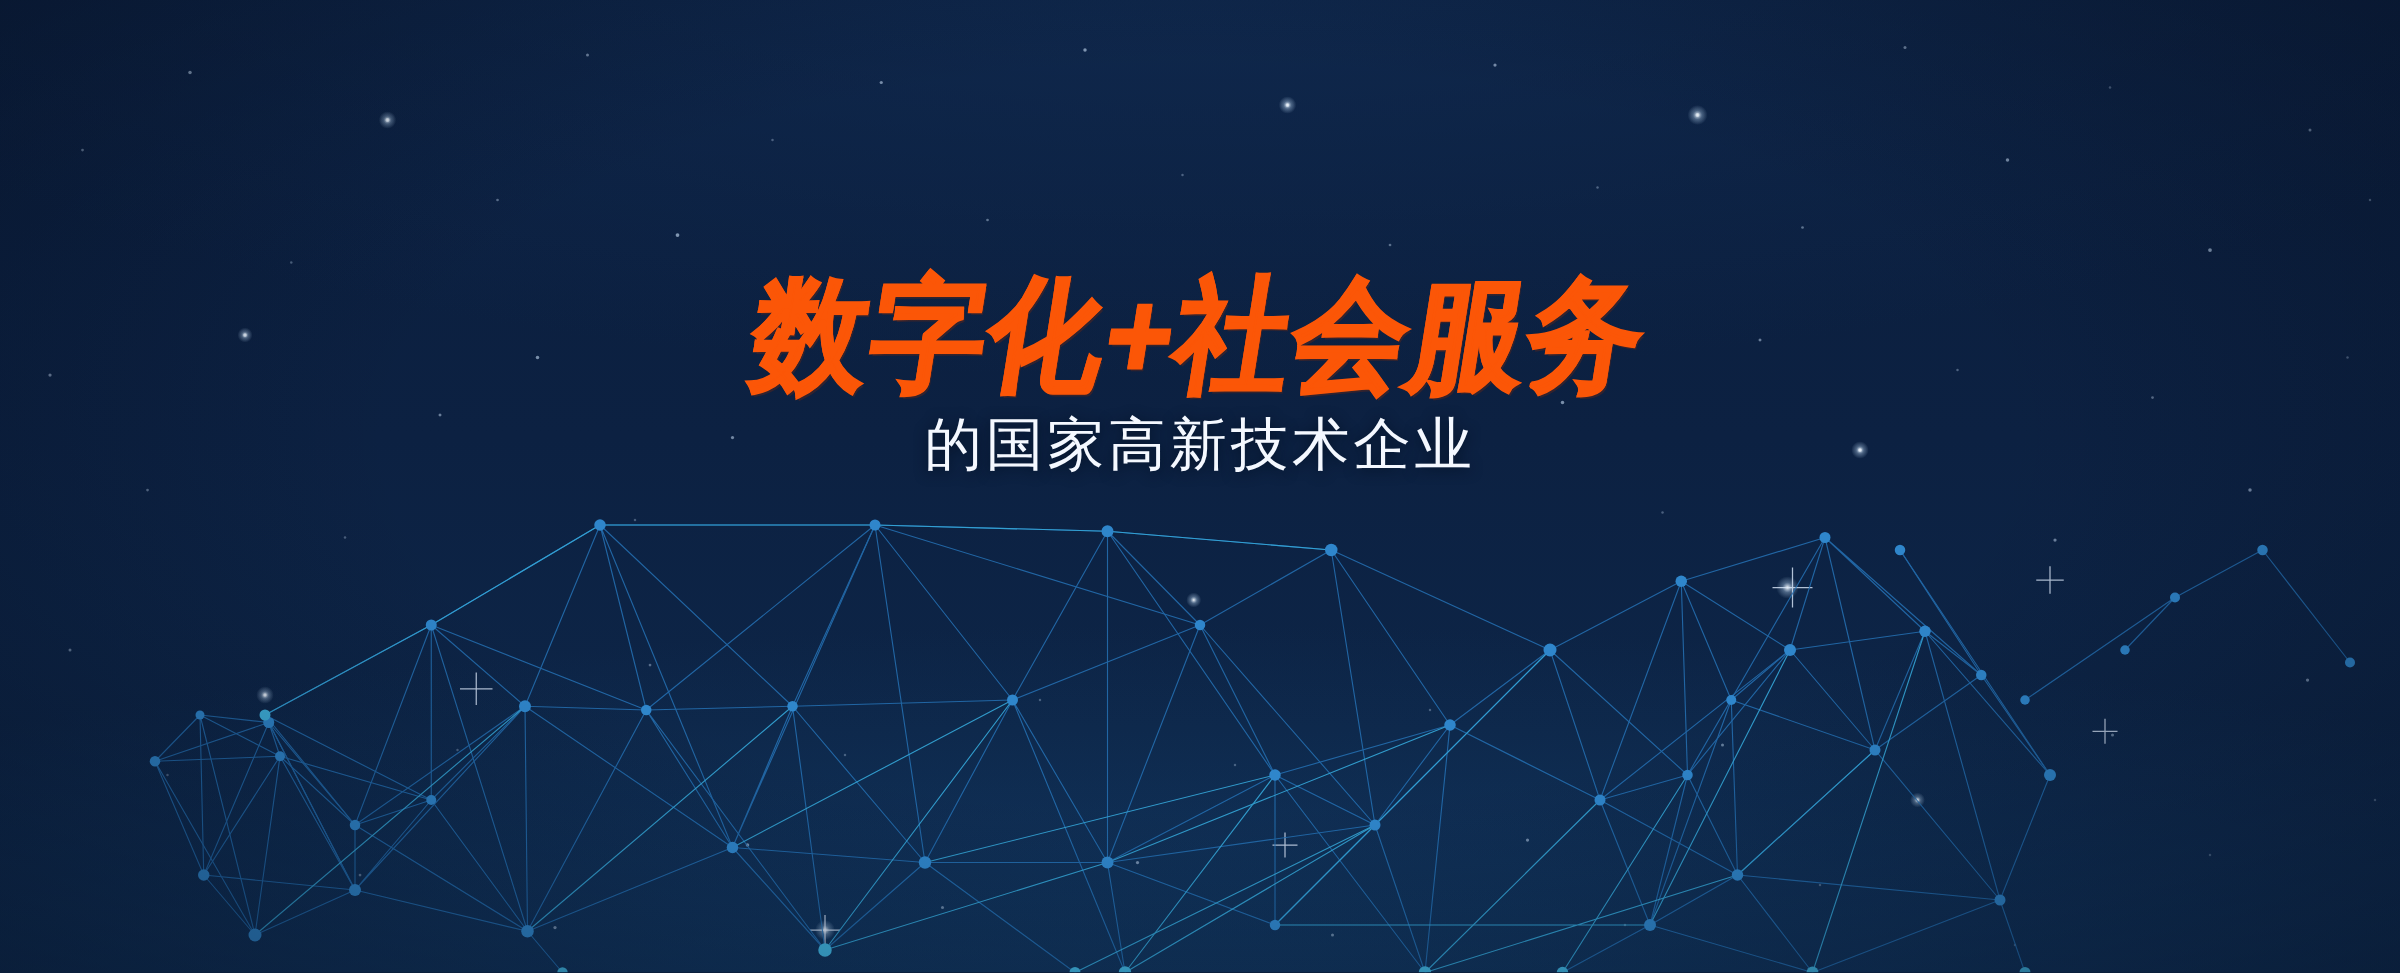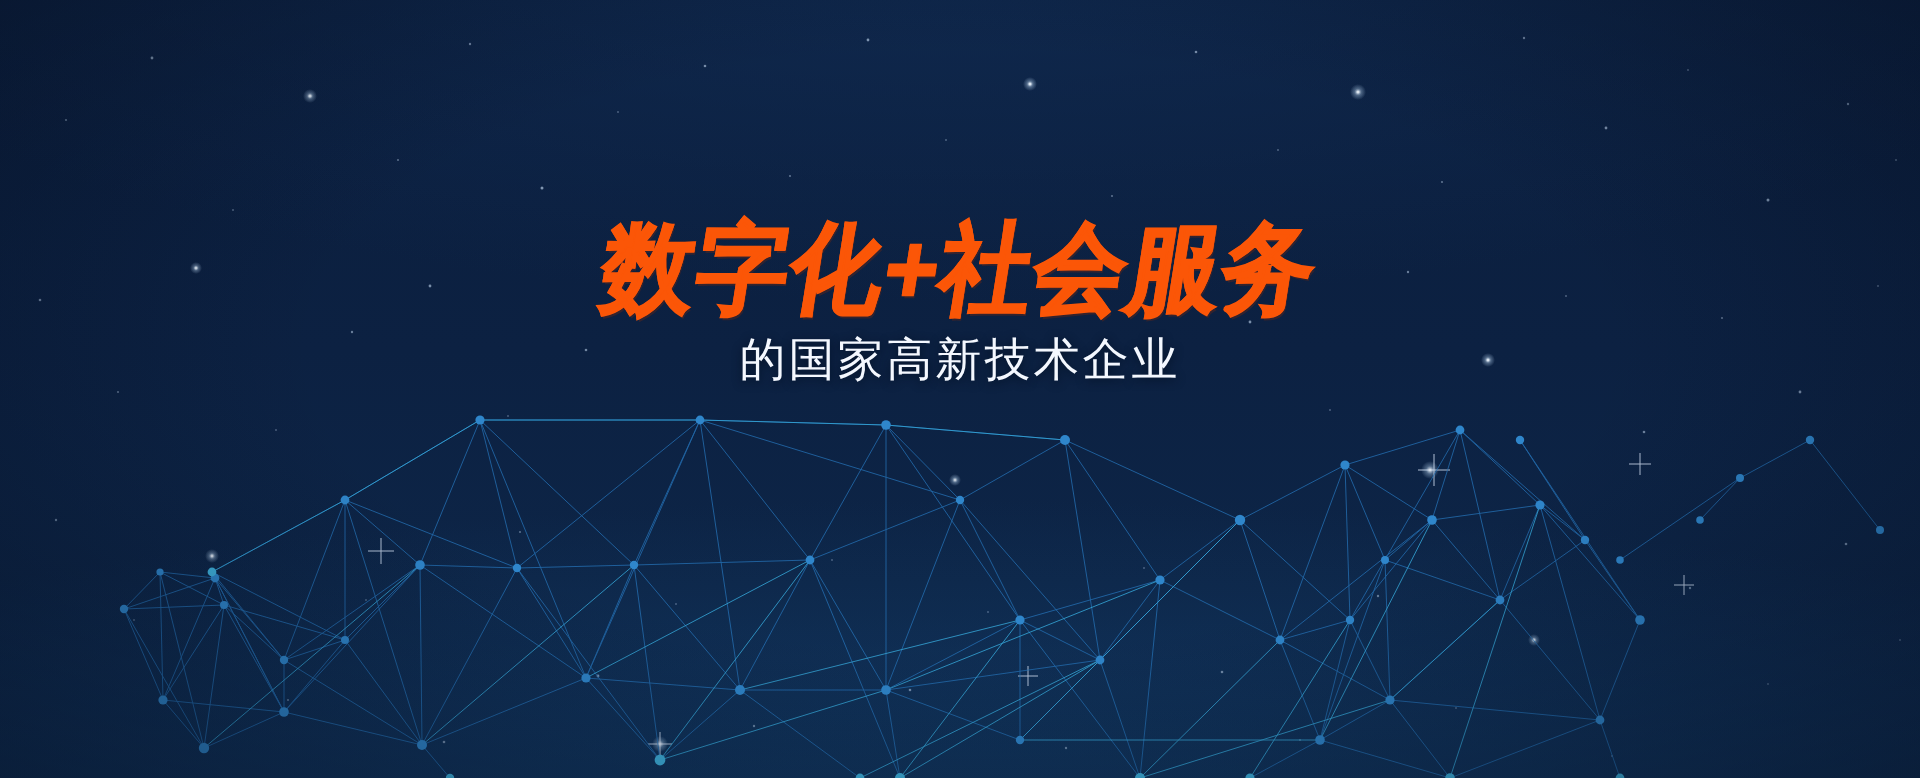--- a/index.html
+++ b/index.html
@@ -58,21 +58,21 @@
     white-space: nowrap;
     text-shadow:
       0 0 1px #fb5607,
       1px 0 0 #fb5607,
       -1px 0 0 #fb5607,
       2px 2px 0 rgba(150,42,0,0.28);
     -webkit-text-stroke: 2px #fb5607;
   }
   .subline {
     margin-top: 14px;
-    font-family: Liberation Sans, sans-serif;
+    font-family: Liberation Mono, monospace;
     font-weight: 400;
     font-size: 46px;
     line-height: 1.2;
     letter-spacing: 3px;
     color: #f4f8ff;
     white-space: nowrap;
     text-shadow: 0 2px 10px rgba(4,14,32,0.85);
   }
 </style>
 </head>

